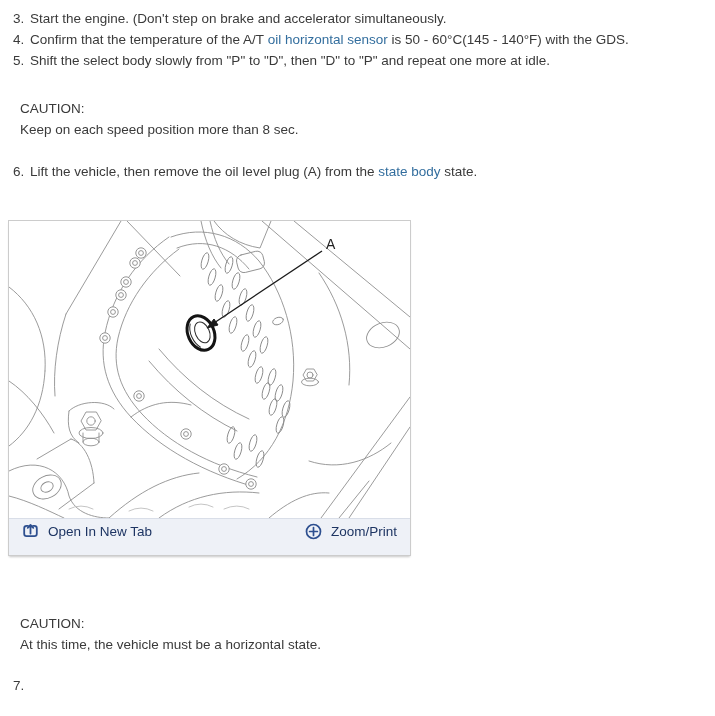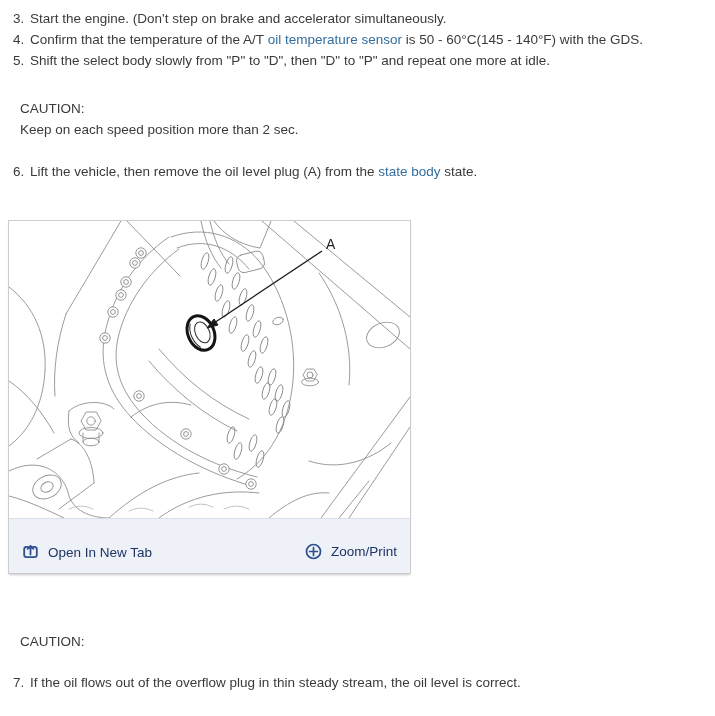--- a/index.html
+++ b/index.html
@@ -17,22 +17,22 @@
   .caution .caution-label{font-weight:normal;color:#3a3a3a;}
   .step-6{margin-top:21px;}
   .figure{
     margin:38px 0 0 -5px;width:401px;
     border:1px solid #cccccc;background:#ffffff;
     box-shadow:0 2px 2px -1px rgba(0,0,0,0.22);
   }
   .figure svg.diagram{display:block;background:#ffffff;}
   .figure-toolbar{
     height:28px;background:#eef1f7;border-top:1px solid #d9dee8;
-    display:flex;align-items:flex-end;justify-content:space-between;
-    padding:13px 13px;
+    display:flex;align-items:flex-start;justify-content:space-between;
+    padding:4px 13px;
     gap:40px;
   }
   .tb-link{
     display:flex;align-items:center;gap:9px;
     color:#1e3563;text-decoration:none;cursor:pointer;font-size:13.5px;
   }
   .tb-link .tb-icon{display:flex;align-items:center;}
   .caution-2{margin-top:57px;}
   .step-7{margin-top:20px;}
 </style>
@@ -41,31 +41,31 @@
 
 <div class="doc">
 
   <div class="step">
     <span class="num">3.</span>
     <span class="txt">Start the engine. (Don't step on brake and accelerator simultaneously.</span>
   </div>
 
   <div class="step">
     <span class="num">4.</span>
-    <span class="txt"><span>Confirm that the temperature of the A/T </span><a class="inline-link">oil temperature sensor</a><span> is 50 - 60°C(145 - 140°F) with the GDS.</span></span>
+    <span class="txt"><span>Confirm that the temperature of the A/T </span><a class="inline-link">oil horizontal sensor</a><span> is 50 - 60°C(145 - 140°F) with the GDS.</span></span>
   </div>
 
   <div class="step">
     <span class="num">5.</span>
     <span class="txt">Shift the select body slowly from "P" to "D", then "D" to "P" and repeat one more at idle.</span>
   </div>
 
   <div class="caution">
     <div class="caution-label">CAUTION:</div>
-    <div class="caution-text">Keep on each speed position more than 2 sec.</div>
+    <div class="caution-text">Keep on each speed position more than 8 sec.</div>
   </div>
 
   <div class="step step-6">
     <span class="num">6.</span>
     <span class="txt"><span>Lift the vehicle, then remove the oil level plug (A) from the </span><a class="inline-link">state body</a><span> state.</span></span>
   </div>
 
   <div class="figure">
     <svg class="diagram" width="401" height="297" viewBox="0 0 401 297">
       <g stroke="#909090" stroke-width="0.9" fill="none" stroke-linecap="round" stroke-linejoin="round">
@@ -232,22 +232,22 @@
             <path d="M8.5,4.6 V12.4 M4.6,8.5 H12.4" fill="none" stroke="#2d4f8f" stroke-width="1.7" stroke-linecap="round"></path>
           </svg>
         </span>
         <span>Zoom/Print</span>
       </a>
     </div>
   </div>
 
   <div class="caution caution-2">
     <div class="caution-label">CAUTION:</div>
+    <div class="caution-text">At this time, the vehicle must be a horizontal state.</div>
   </div>
 
   <div class="step step-7">
     <span class="num">7.</span>
     <span class="txt">
-      <div>If the oil flows out of the overflow plug in thin steady stream, the oil level is correct.</div>
     </span>
   </div>
 
 </div>
 
 </body></html>

